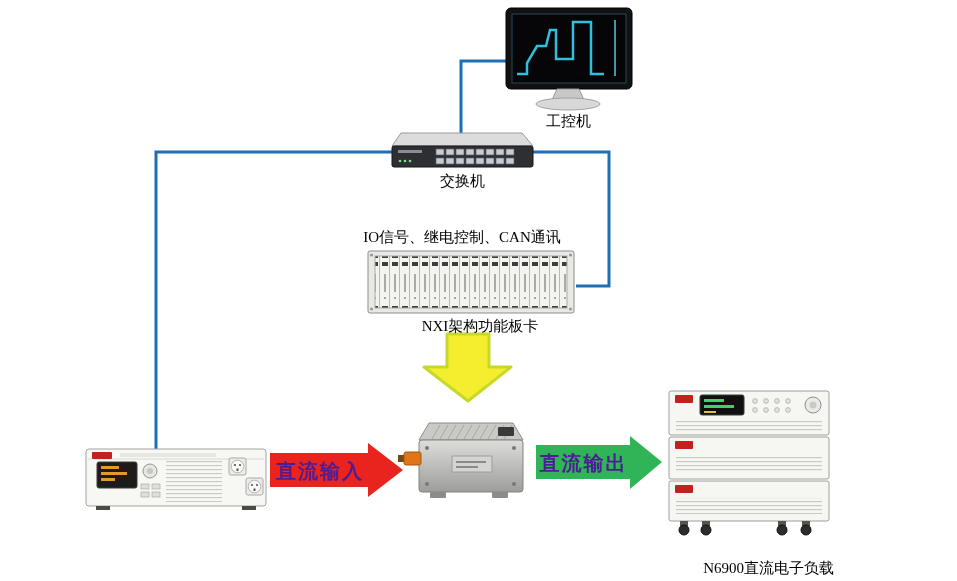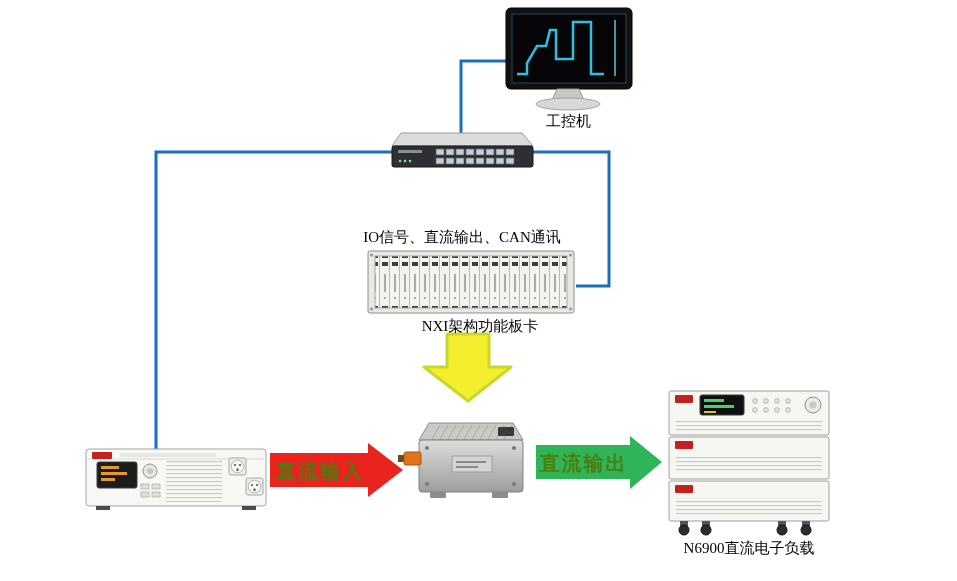--- a/index.html
+++ b/index.html
@@ -2,21 +2,21 @@
 <html><head>
 <meta charset="utf-8">
 <style>
   *{box-sizing:border-box;}
   html,body{margin:0;padding:0;background:#ffffff;}
   .canvas{position:relative;width:957px;height:581px;background:#ffffff;overflow:hidden;
           font-family:"Liberation Serif","DejaVu Serif",serif;}
   svg.layer{position:absolute;left:0;top:0;display:block;}
   .lbl{position:absolute;font-size:15px;color:#000;text-align:center;white-space:nowrap;}
   .arrow-lbl{position:absolute;font-family:"Liberation Sans","DejaVu Sans",sans-serif;
-             font-size:20px;font-weight:bold;color:#4d7c0f;text-align:center;
+             font-size:20px;font-weight:bold;color:#4c1d95;text-align:center;
              white-space:nowrap;letter-spacing:2px;}
   .conn{fill:none;stroke-width:3;}
   .block-arrow{stroke:none;}
   .yellow-arrow{stroke:#c6d929;stroke-width:3;stroke-linejoin:round;}
 </style>
 </head>
 <body>
 
 <div class="canvas">
 
@@ -210,19 +210,20 @@
           <circle cx="706" cy="530" r="5" fill="#2c2c2a" stroke="#111111"></circle>
         <rect x="778" y="521" width="8" height="5" fill="#555553"></rect>
           <circle cx="782" cy="530" r="5" fill="#2c2c2a" stroke="#111111"></circle>
         <rect x="802" y="521" width="8" height="5" fill="#555553"></rect>
           <circle cx="806" cy="530" r="5" fill="#2c2c2a" stroke="#111111"></circle>
       </g>
     </g>
   </svg>
 
   <div class="lbl" style="left:505px;top:112px;width:127px;">工控机</div>
-  <div class="lbl" style="left:337px;top:228px;width:250px;">IO信号、直流输出、CAN通讯</div>
+  <div class="lbl" style="left:392px;top:172px;width:141px;">交换机</div>
+  <div class="lbl" style="left:337px;top:228px;width:250px;">IO信号、继电控制、CAN通讯</div>
   <div class="lbl" style="left:377px;top:317px;width:206px;">NXI架构功能板卡</div>
-  <div class="lbl" style="left:664px;top:539px;width:170px;">N6900直流电子负载</div>
+  <div class="lbl" style="left:664px;top:559px;width:170px;text-align:right;">N6900直流电子负载</div>
   <div class="arrow-lbl" style="left:272px;top:458px;width:96px;">直流输入</div>
   <div class="arrow-lbl" style="left:537px;top:450px;width:93px;">直流输出</div>
 
 </div>
 
 </body></html>

